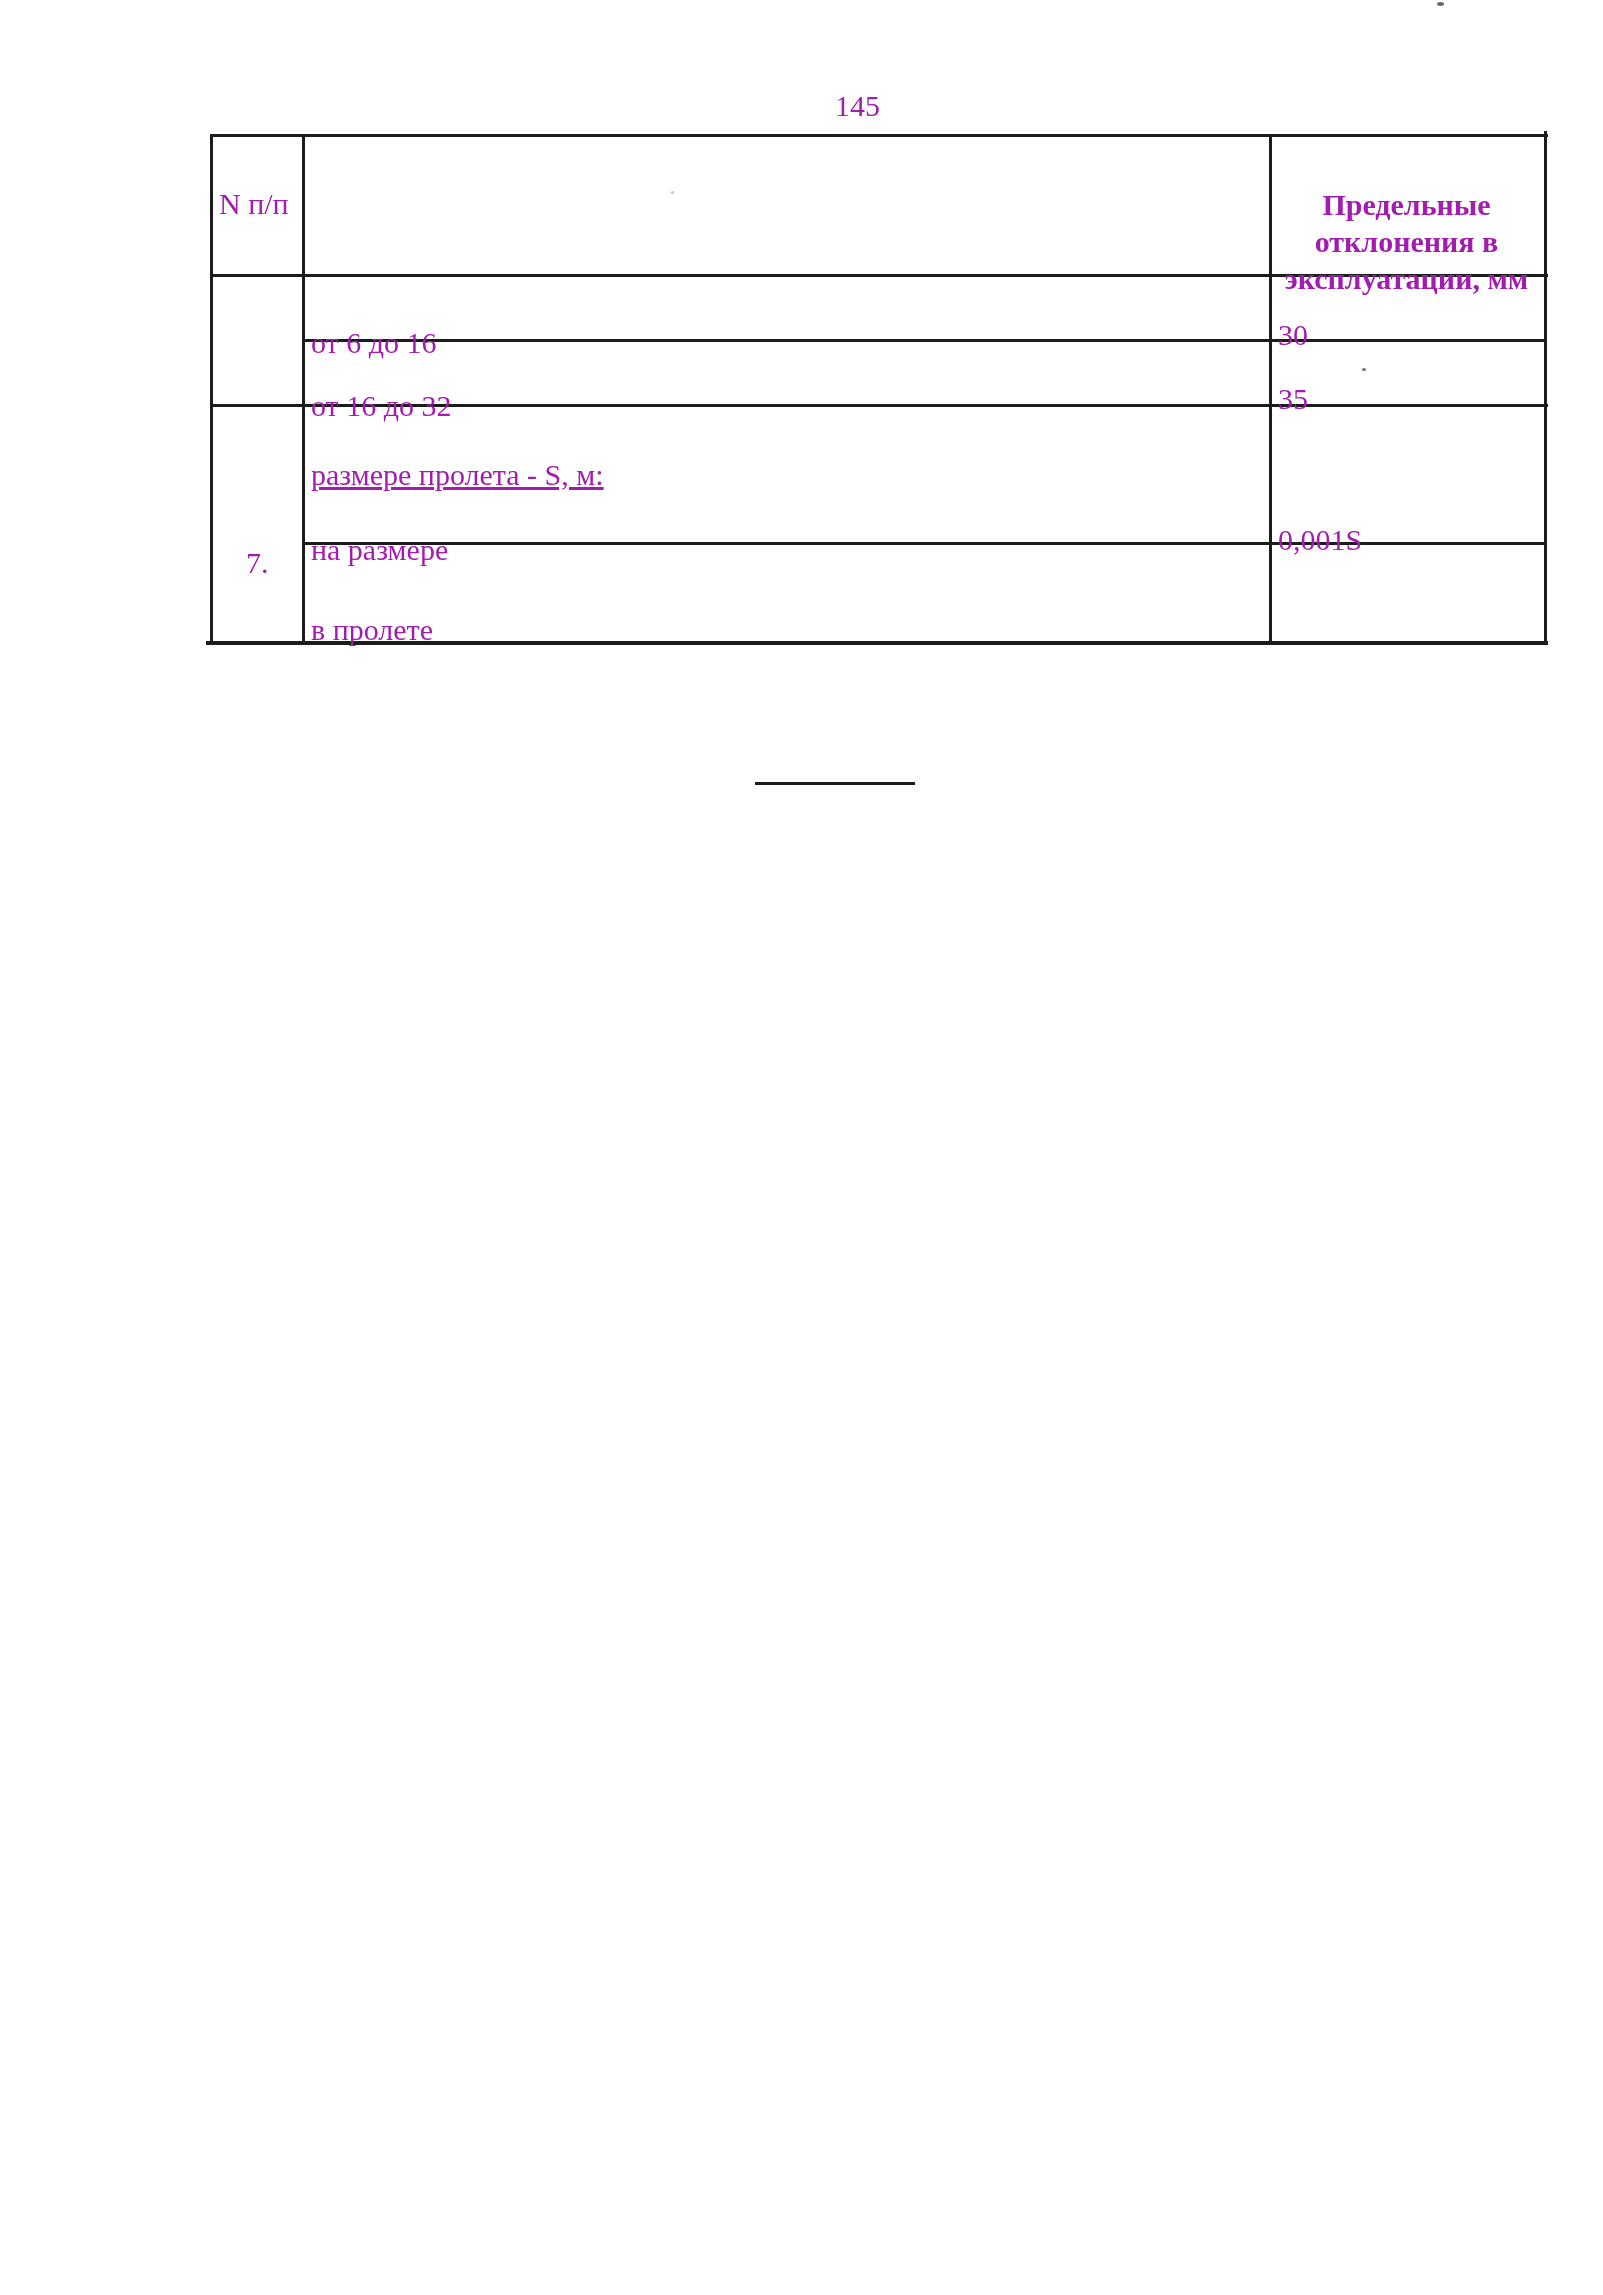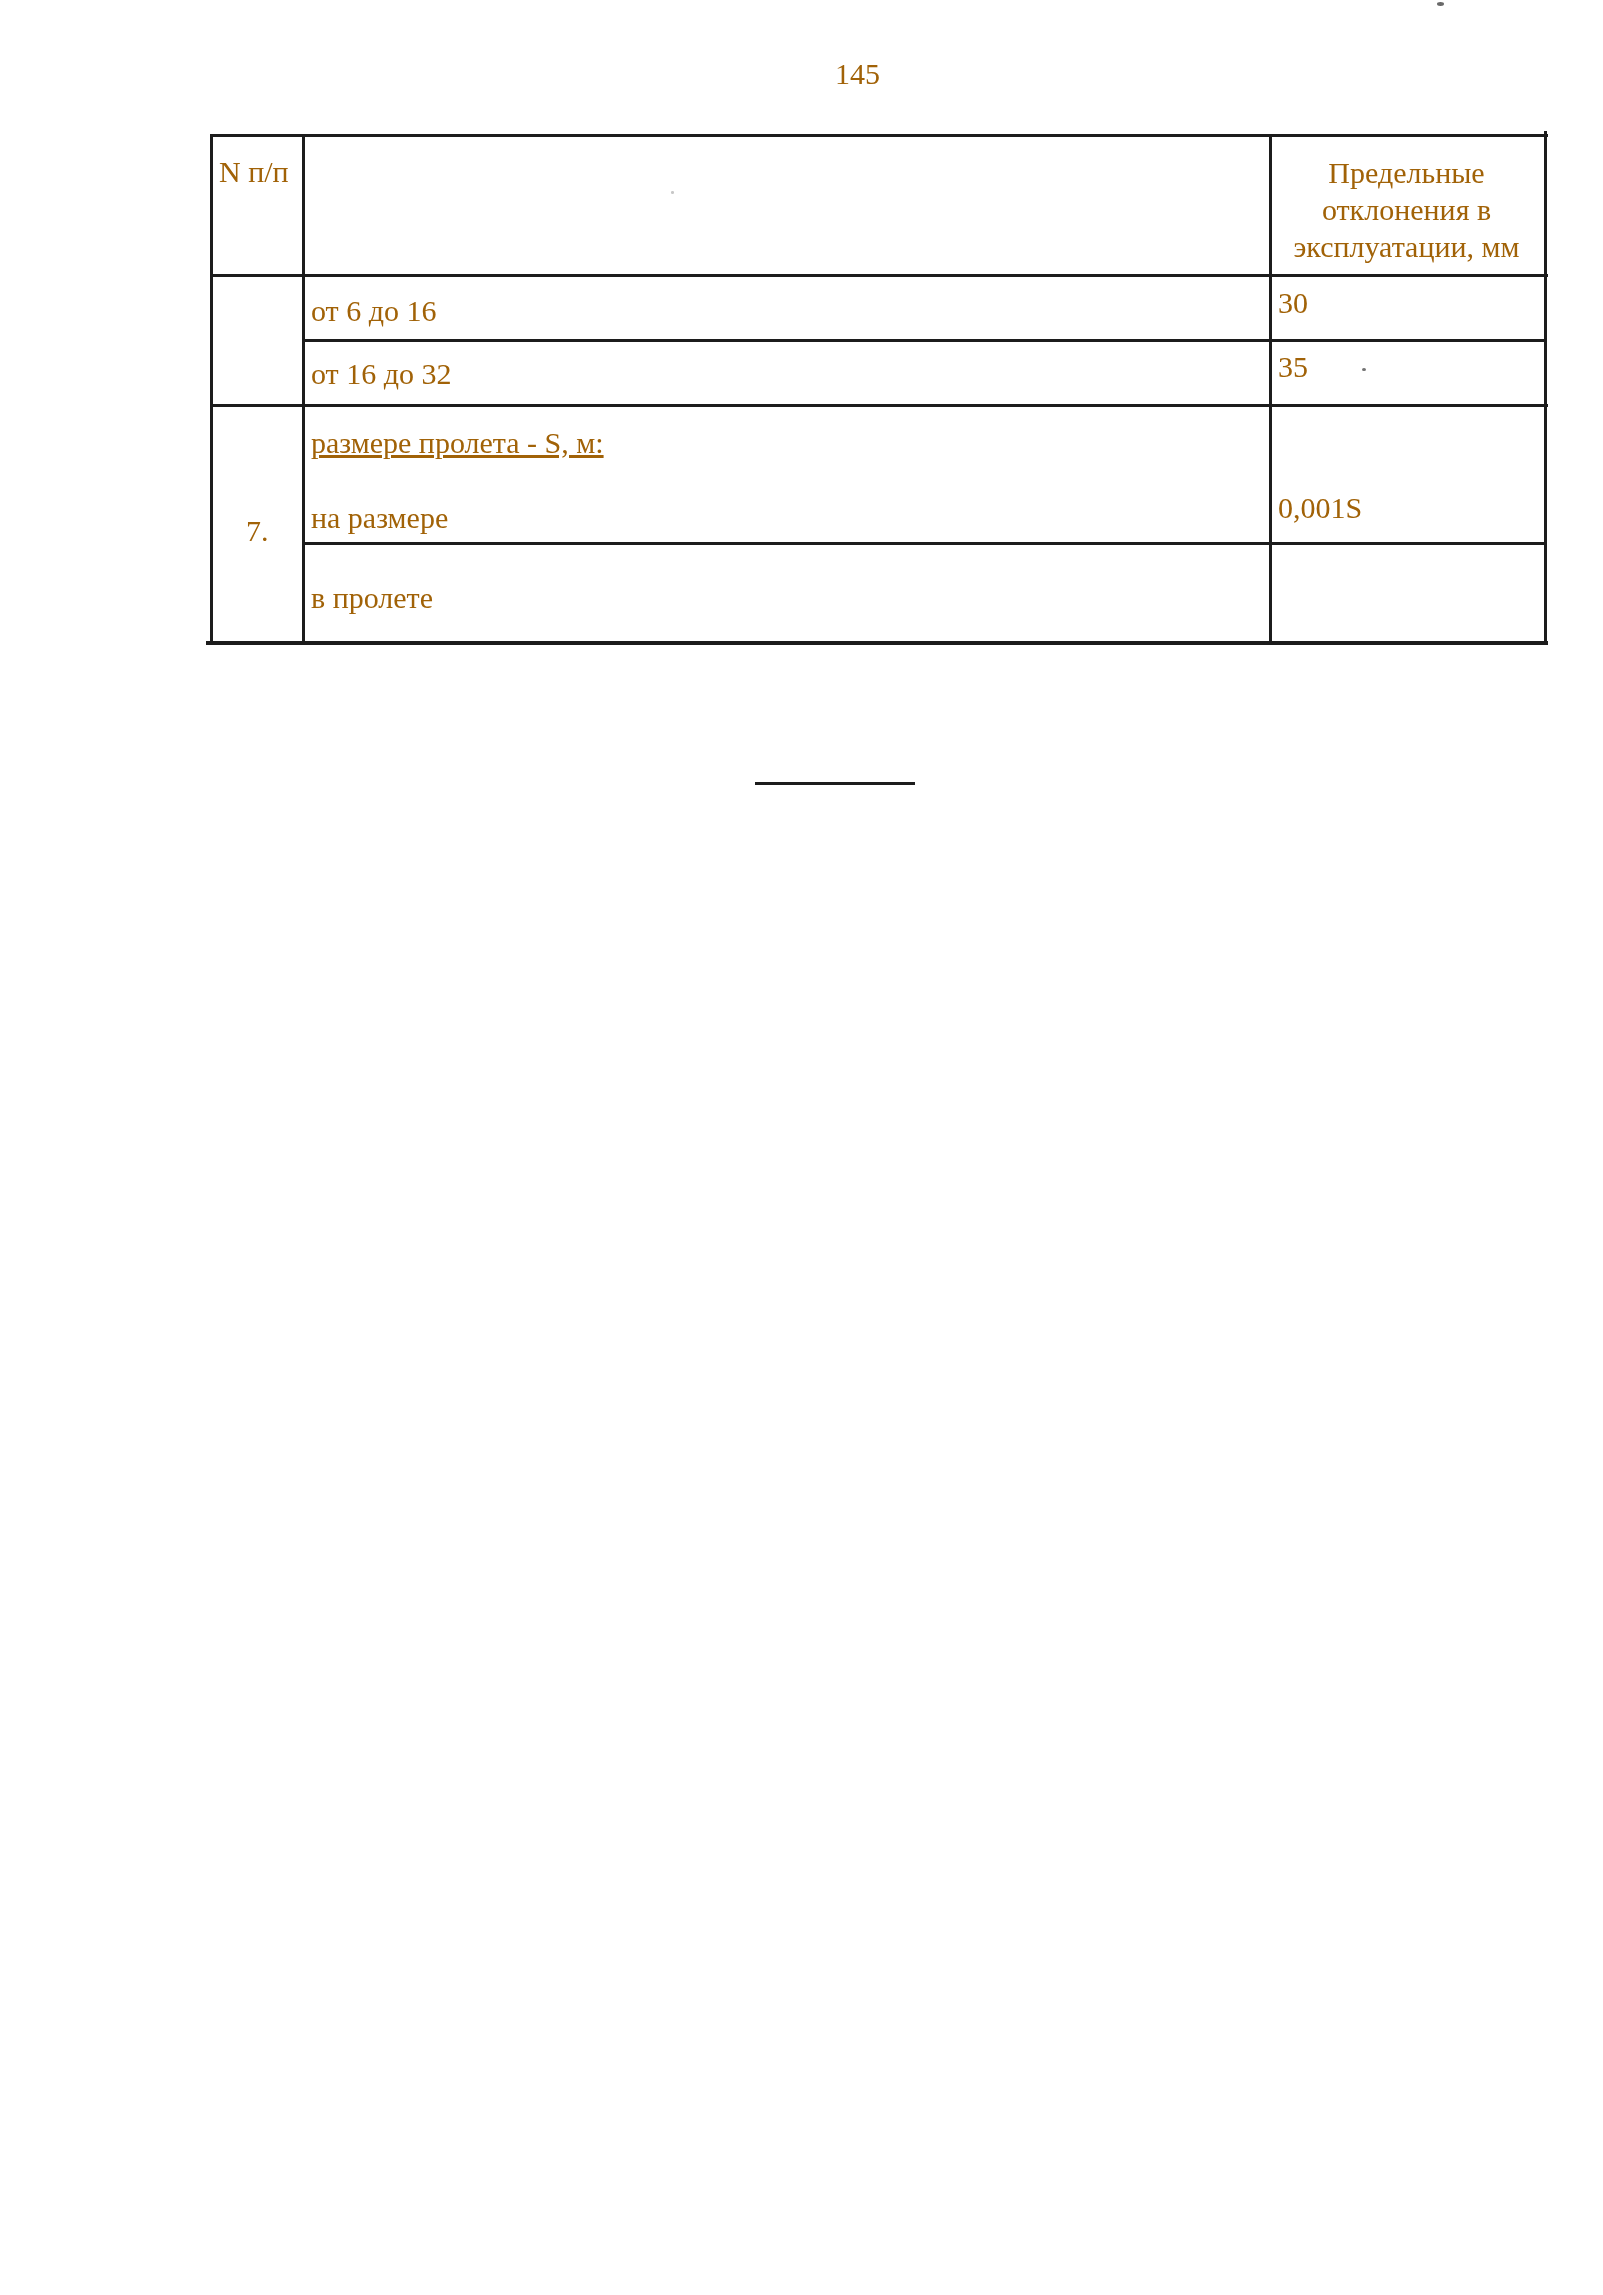--- a/index.html
+++ b/index.html
@@ -14,24 +14,26 @@
     background: #ffffff;
     overflow: hidden;
     font-family: "Liberation Serif", "DejaVu Serif", serif;
     color: #141414;
   }
   .txt {
     position: absolute;
     font-size: 30px;
     line-height: 1.18;
     white-space: nowrap;
-    color: #a16207;
+    color: #a21caf;
+    margin-top: 32px;
   }
   .wrapcell {
     white-space: normal;
+    font-weight: bold;
   }
   .center {
     text-align: center;
   }
   .hline, .vline {
     position: absolute;
     background: #1c1c1c;
   }
   .speck {
     position: absolute;

